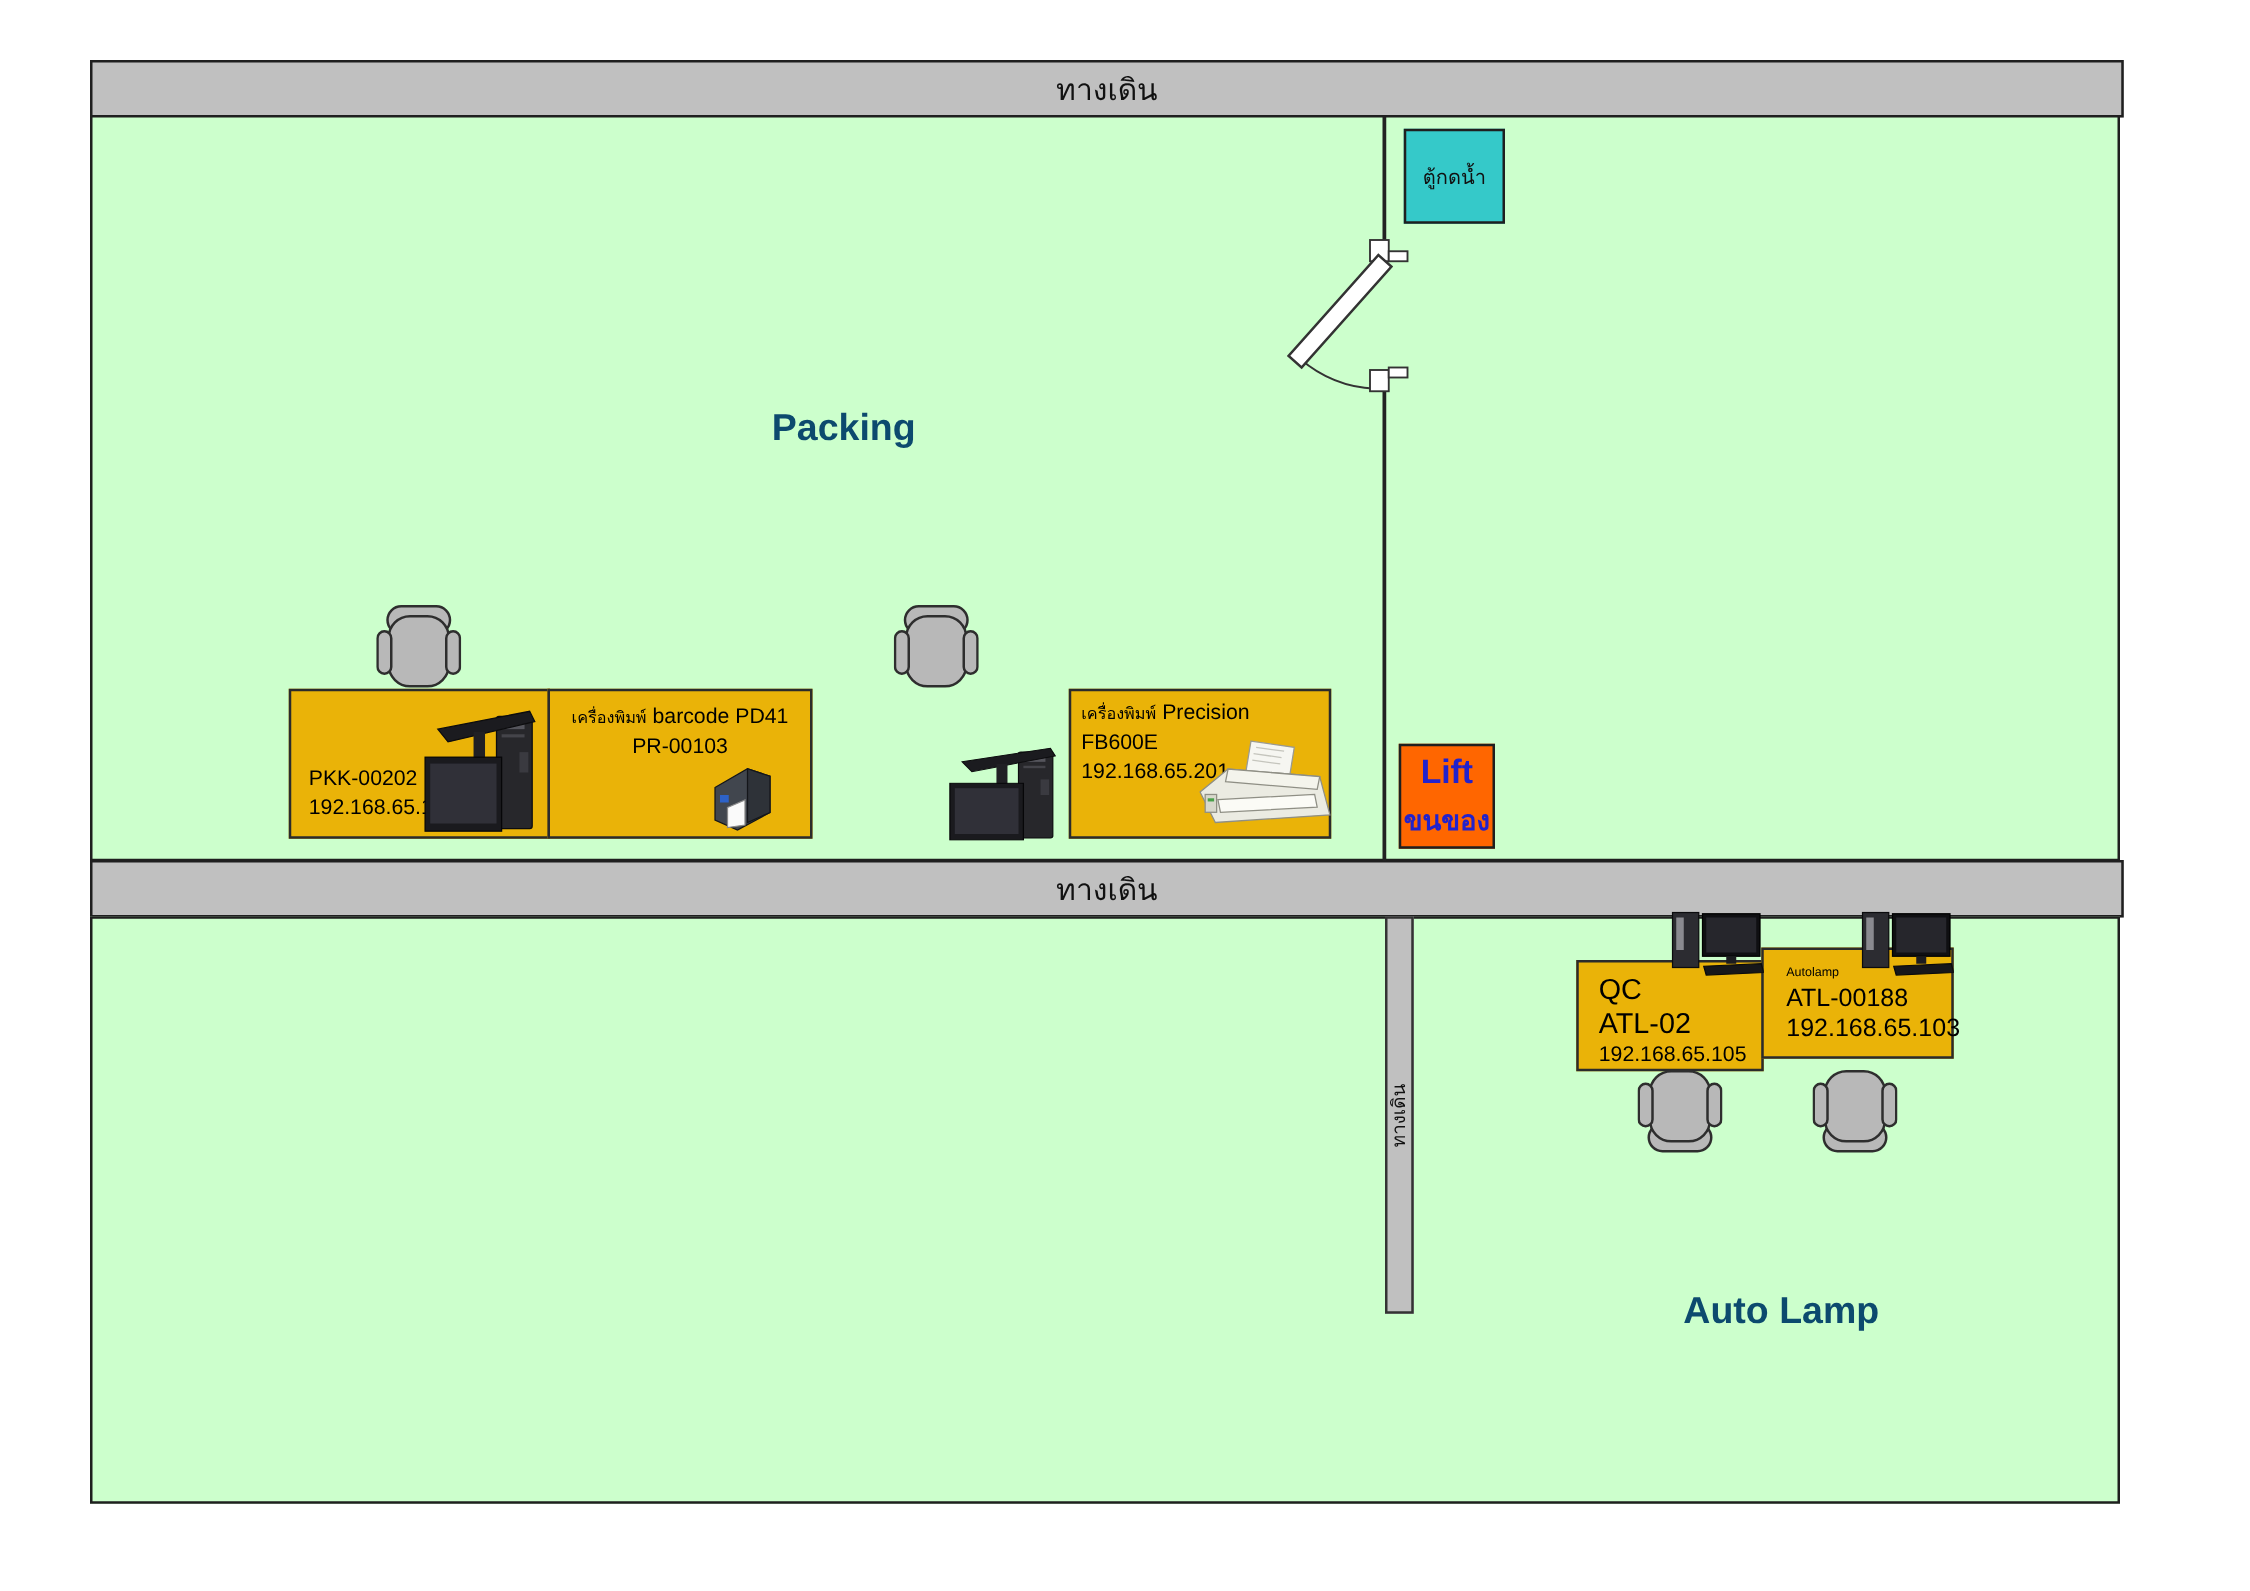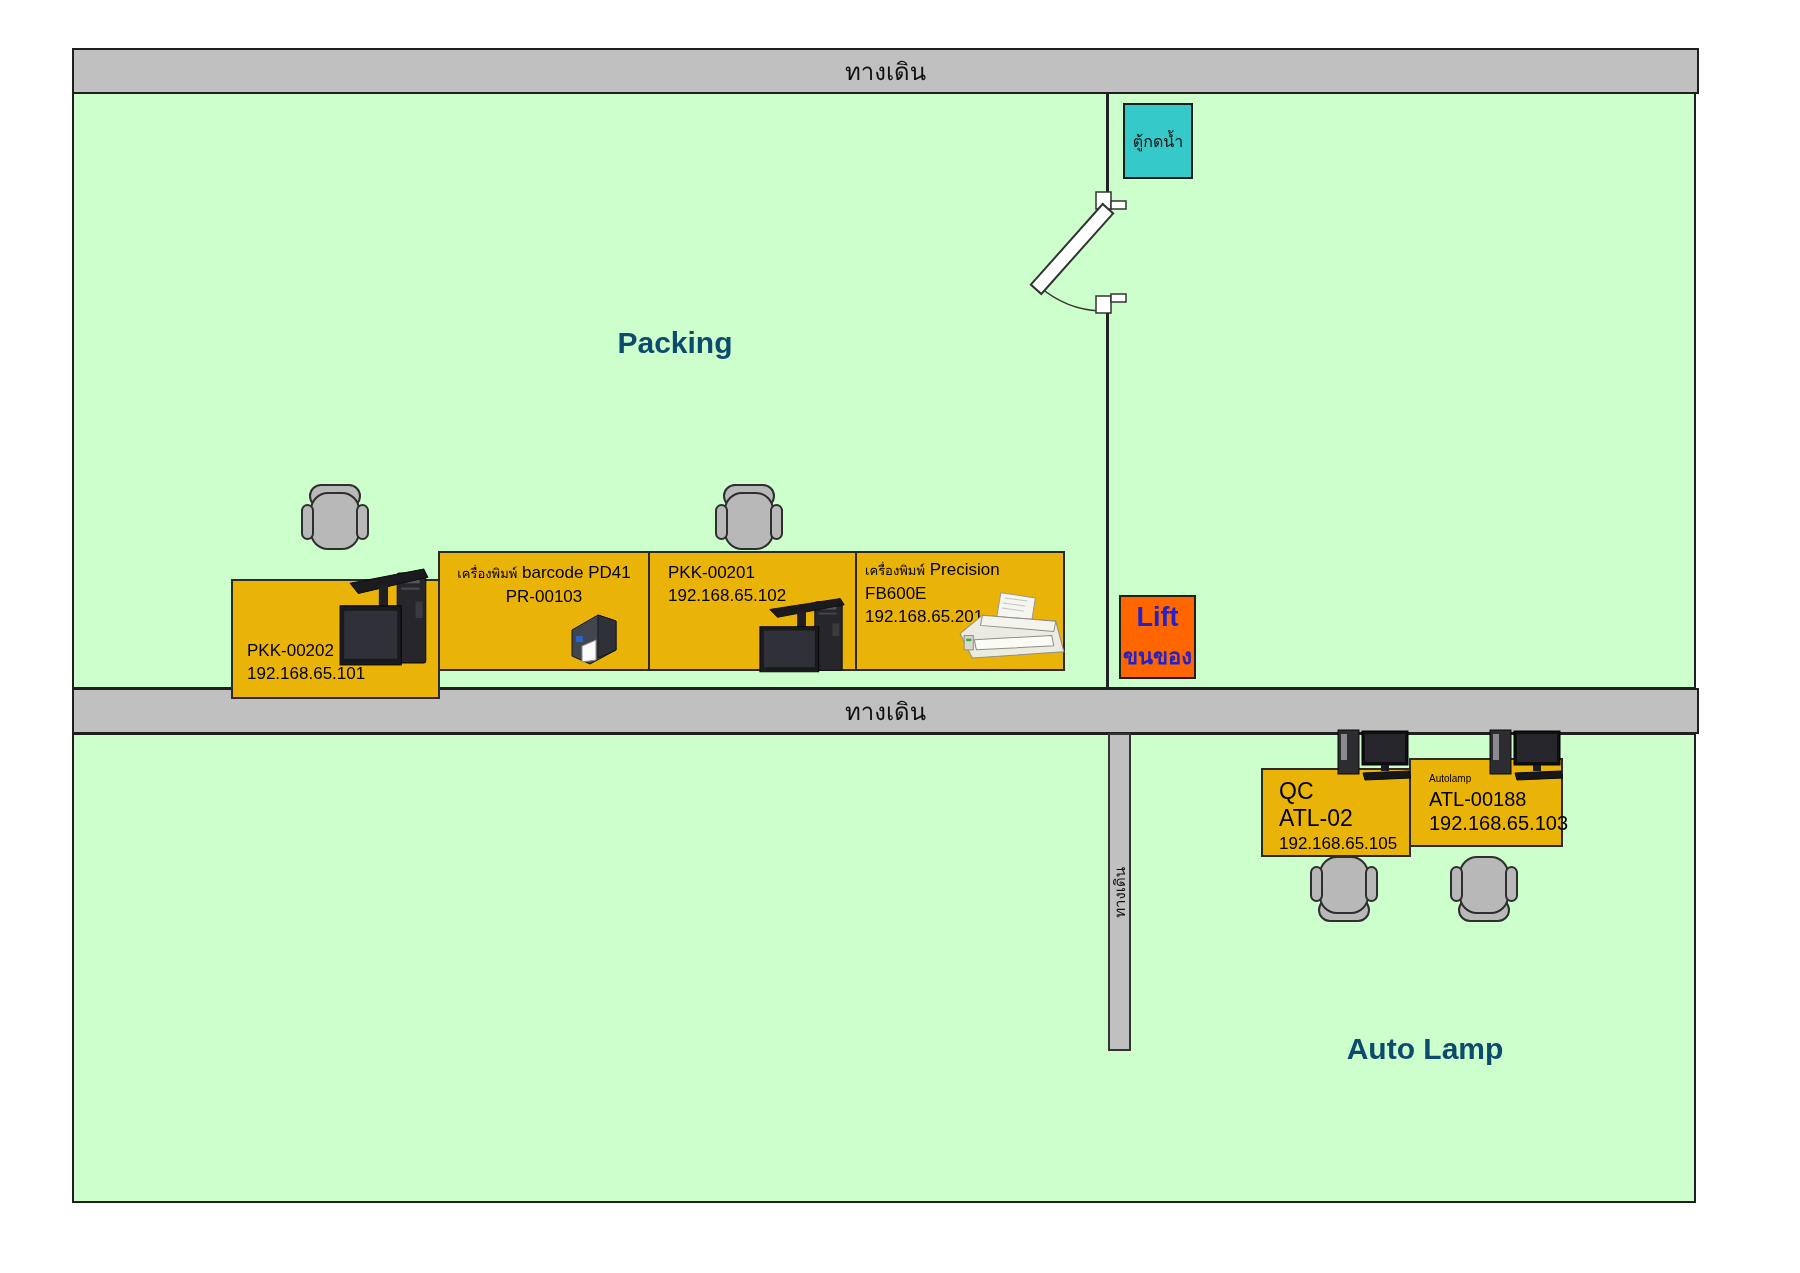--- a/index.html
+++ b/index.html
@@ -22,40 +22,40 @@
   .wall-upper{left:1106px;top:93px;height:102px;}
   .wall-lower{left:1106px;top:313px;height:376px;}
   .door-svg{position:absolute;left:1000px;top:178px;width:145px;height:145px;}
 
   
   .room-label{position:absolute;color:#0c4a6e;font-weight:bold;font-size:30px;text-align:center;}
   .label-packing{left:560px;top:326px;width:230px;}
   .label-autolamp{left:1310px;top:1032px;width:230px;}
 
   
-  .water-box{position:absolute;left:1123px;top:103px;width:70px;height:76px;
+  .water-box{position:absolute;left:1123px;top:103px;width:81px;height:76px;
              background:#35C9C9;border:2px solid #1f1f1f;
              display:flex;align-items:center;justify-content:center;
              font-size:16px;color:#111;text-align:center;}
 
   
   .lift-box{position:absolute;left:1119px;top:595px;width:77px;height:84px;
             background:#FF6600;border:2px solid #1f1f1f;text-align:center;color:#2222CC;}
   .lift-title{font-size:27px;font-weight:bold;margin-top:5px;}
   .lift-sub{font-size:22px;font-weight:bold;margin-top:6px;}
 
   
   .vbar{position:absolute;left:1108px;top:733px;width:23px;height:318px;
         background:#C0C0C0;border:2px solid #333;
         display:flex;align-items:center;justify-content:center;}
   .vbar span{writing-mode:vertical-rl;transform:rotate(180deg);font-size:15px;color:#111;white-space:nowrap;}
 
   
   .desk{position:absolute;background:#eab308;border:2px solid #2b2b2b;color:#000;}
-  .desk-1{left:231px;top:579px;width:209px;height:120px;}
+  .desk-1{left:231px;top:551px;width:209px;height:120px;}
   .desk-2{left:438px;top:551px;width:212px;height:120px;}
   .desk-3{left:648px;top:551px;width:209px;height:120px;}
   .desk-4{left:855px;top:551px;width:210px;height:120px;}
   .desk-qc{left:1261px;top:768px;width:150px;height:89px;}
   .desk-auto{left:1409px;top:758px;width:154px;height:89px;}
   .desk-text{position:absolute;font-size:17px;line-height:23px;}
   .d1-text{left:14px;bottom:12px;}
   .d2-text{left:0;right:0;top:8px;text-align:center;}
   .d3-text{left:18px;top:8px;}
   .d4-text{left:8px;top:5px;}
@@ -181,26 +181,20 @@
   </div>
   <div class="desk desk-2">
     <div class="desk-text d2-text">
       <div>
         <span class="thai-small">เครื่องพิมพ์</span>
         <span>barcode PD41</span>
       </div>
       <div>PR-00103</div>
     </div>
   </div>
-  <div class="desk desk-3">
-    <div class="desk-text d3-text">
-      <div>PKK-00201</div>
-      <div>192.168.65.102</div>
-    </div>
-  </div>
   <div class="desk desk-4">
     <div class="desk-text d4-text">
       <div>
         <span class="thai-small">เครื่องพิมพ์</span>
         <span>Precision FB600E</span>
       </div>
       <div>192.168.65.201</div>
     </div>
   </div>
 

